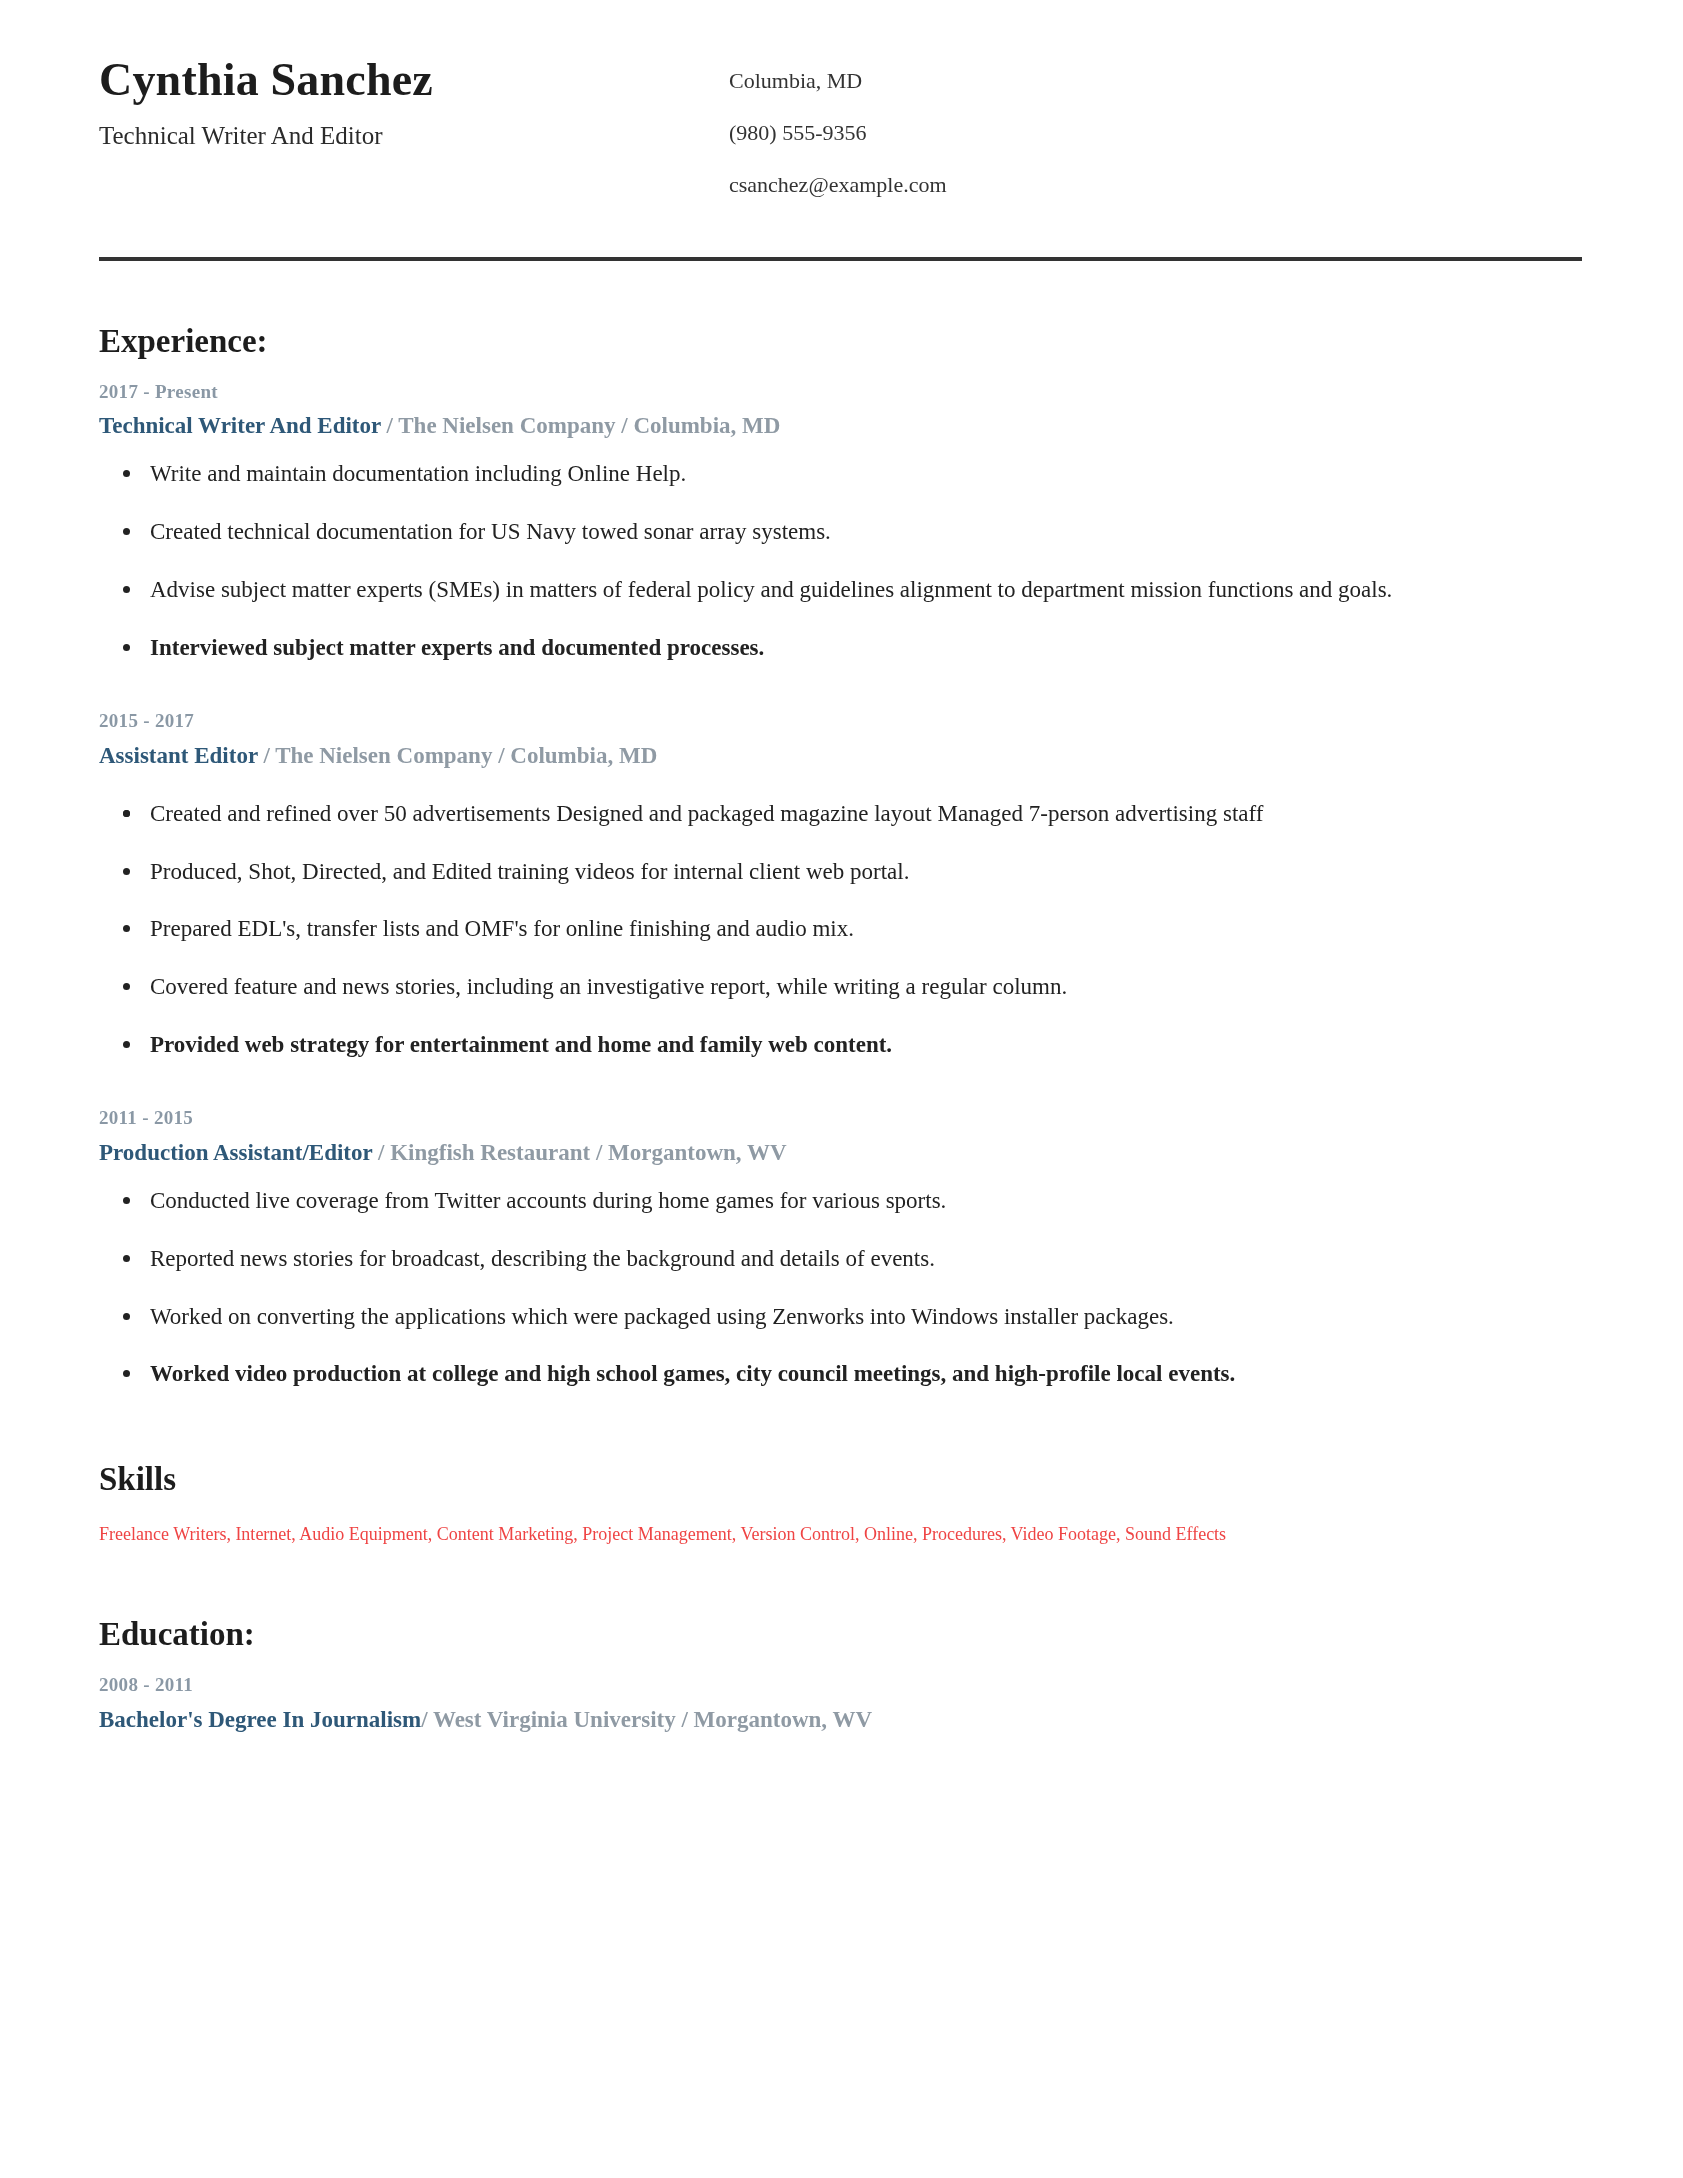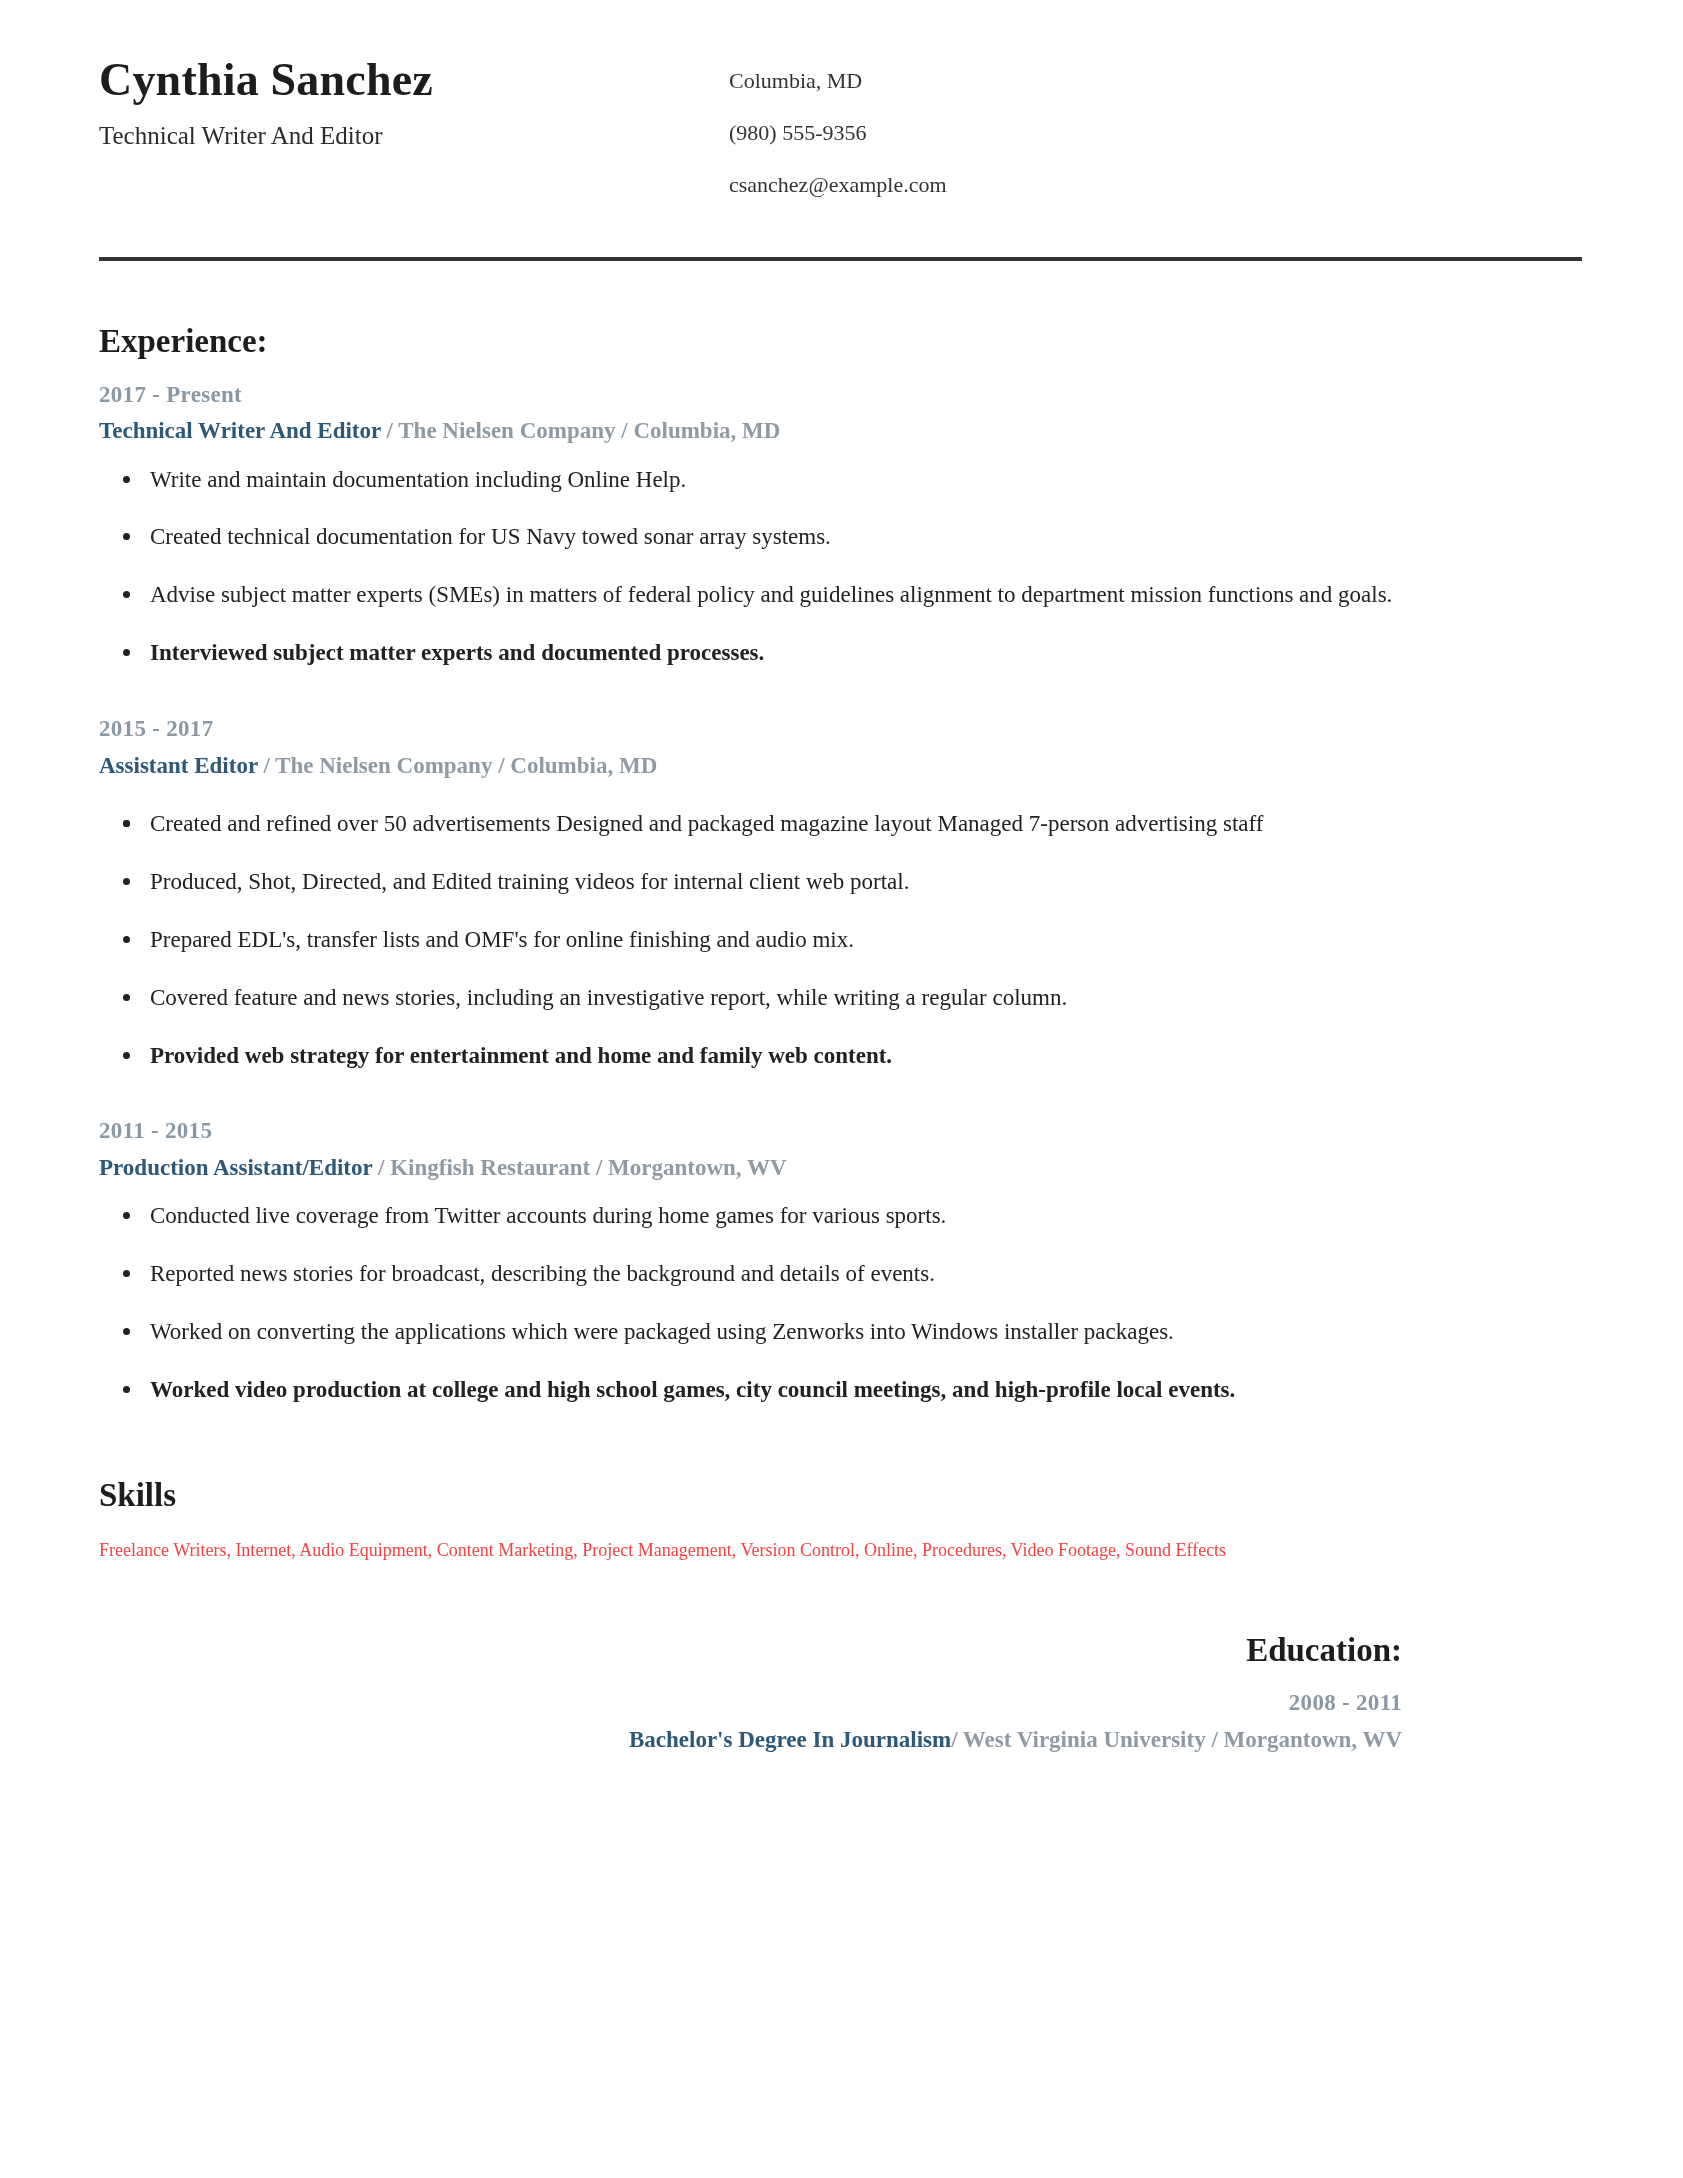--- a/index.html
+++ b/index.html
@@ -68,36 +68,36 @@
     height: 4px;
     background: #333333;
   }
 
   
   .section {
     margin-top: 0;
   }
   .section-experience { padding-top: 61px; }
   .section-skills { padding-top: 71px; }
-  .section-education { padding-top: 69px; text-align: right; }
+  .section-education { padding-top: 69px; }
 
   .section-heading {
     font-size: 33px;
     font-weight: bold;
     color: #1d1d1d;
     margin: 0 0 18px 0;
     line-height: 1.2;
   }
   .section-heading.skills-heading { margin-bottom: 22px; }
 
   .entry { margin-bottom: 34px; }
   .entry:last-child { margin-bottom: 0; }
 
   .entry-dates {
-    font-size: 23px;
+    font-size: 19px;
     font-weight: bold;
     color: #8a98a5;
     letter-spacing: 0.3px;
     line-height: 1.3;
     margin-bottom: 6px;
   }
   .entry-heading {
     font-size: 23px;
     line-height: 1.35;
     margin-bottom: 4px;

